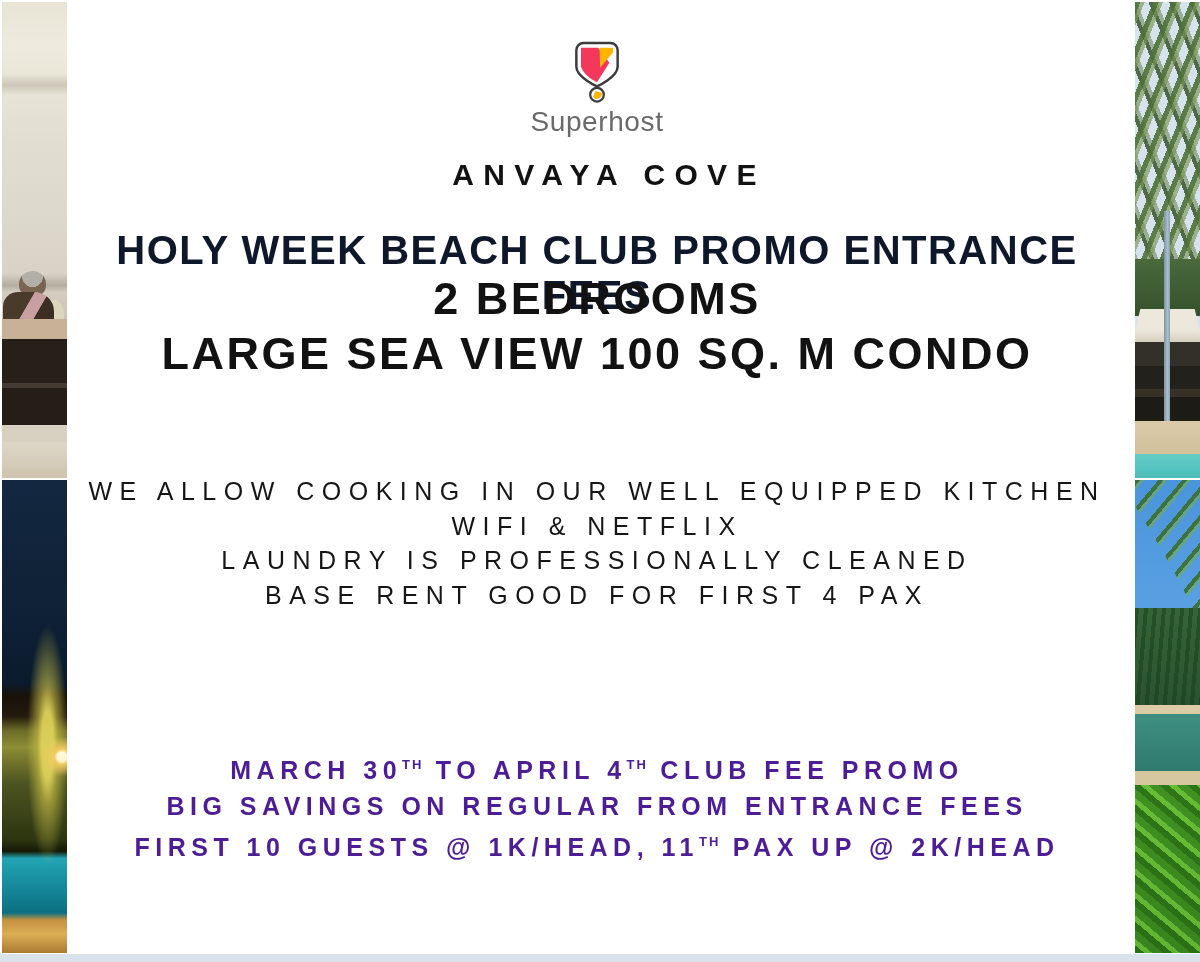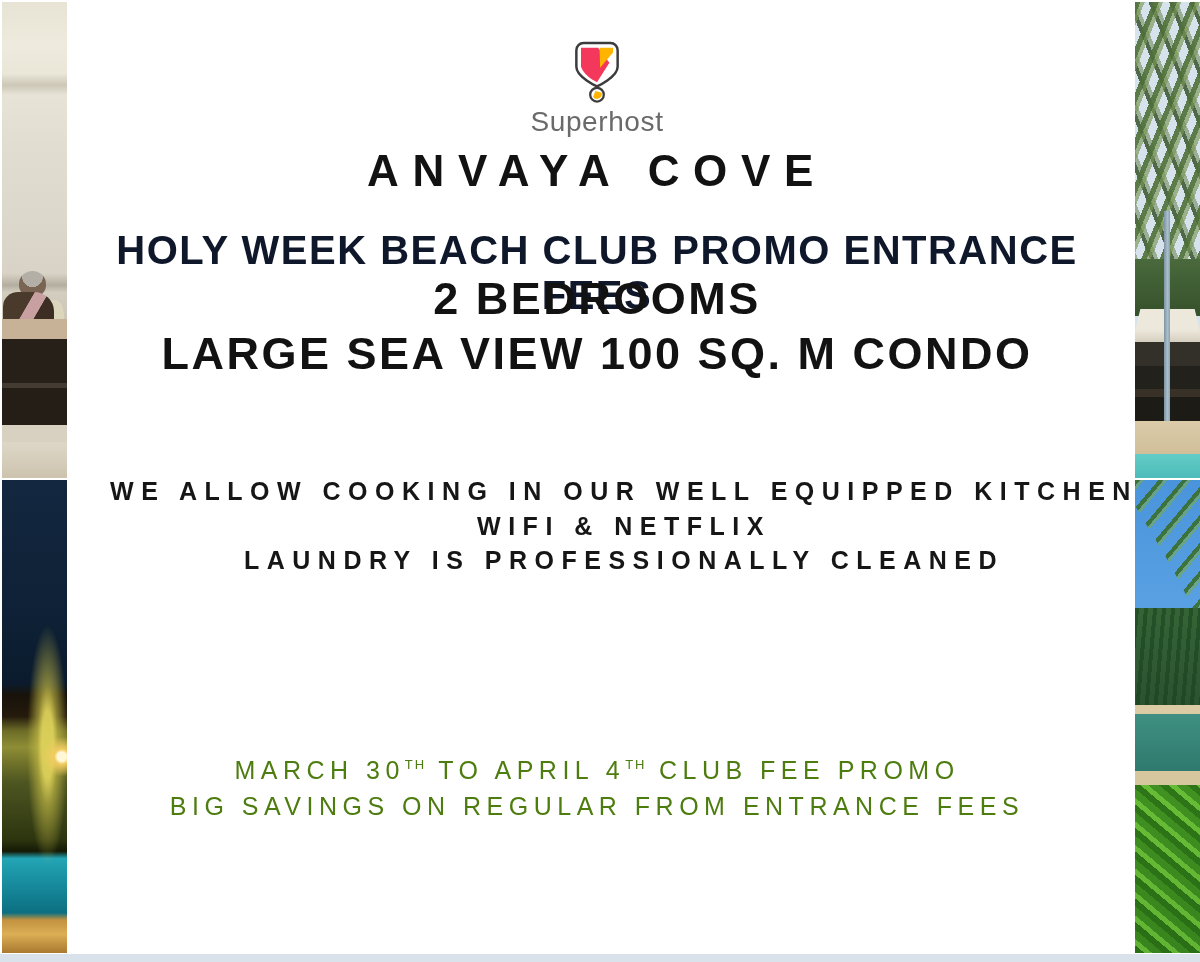--- a/index.html
+++ b/index.html
@@ -80,25 +80,25 @@
 
   
   .bottom-bar{position:absolute;left:0;bottom:0;width:100%;height:8px;background:#d9e2eb;}
 
   
   .content{position:absolute;left:67px;right:73px;top:0;height:100%;}
   .cblock{position:absolute;left:0;width:100%;text-align:center;}
 
   .badge{top:40px;}
   .superhost{top:106px;font-size:28px;font-weight:400;color:#6a6a6a;letter-spacing:0.6px;}
-  .title{top:146px;margin:0;font-size:44px;font-weight:700;color:#121212;letter-spacing:0.31em;}
+  .title{top:146px;margin:12px;font-size:30px;font-weight:700;color:#121212;letter-spacing:0.31em;}
   .headline{top:228px;font-size:40px;font-weight:700;color:#0f172a;letter-spacing:1.5px;}
   .subheads{top:271px;font-size:45px;font-weight:700;color:#121212;line-height:55px;letter-spacing:2.5px;}
-  .features{top:474px;font-size:25px;font-weight:700;color:#161616;line-height:34.6px;letter-spacing:0.3em;padding-left:27px;}
-  .promo{top:748px;font-size:25px;font-weight:400;color:#4d7c0f;line-height:35.6px;letter-spacing:5.5px;}
+  .features{top:474px;font-size:25px;font-weight:400;color:#161616;line-height:34.6px;letter-spacing:0.3em;}
+  .promo{top:748px;font-size:25px;font-weight:700;color:#4c1d95;line-height:35.6px;letter-spacing:5.5px;}
   .promo sup{font-size:13px;letter-spacing:2px;position:relative;top:-1px;vertical-align:super;}
 </style>
 </head>
 <body>
 
 <div class="canvas">
 
   <div class="photo" id="pLT">
     <div class="layer lt-head"></div>
     <div class="layer lt-pillow"></div>
@@ -147,21 +147,23 @@
 
     <div class="cblock subheads">
       <div>2 BEDROOMS</div>
       <div>LARGE SEA VIEW 100 SQ. M CONDO</div>
     </div>
 
     <div class="cblock features" id="features">
         <div>WE ALLOW COOKING IN OUR WELL EQUIPPED KITCHEN</div>
         <div>WIFI &amp; NETFLIX</div>
         <div>LAUNDRY IS PROFESSIONALLY CLEANED</div>
+        <div>BASE RENT GOOD FOR FIRST 4 PAX</div>
       </div>
 
     <div class="cblock promo" id="promo">
         <div><span>MARCH 30</span><sup>TH</sup><span> TO APRIL 4</span><sup>TH</sup><span> CLUB FEE PROMO</span></div>
         <div><span>BIG SAVINGS ON REGULAR FROM ENTRANCE FEES</span></div>
+        <div><span>FIRST 10 GUESTS @ 1K/HEAD, 11</span><sup>TH</sup><span> PAX UP @ 2K/HEAD</span></div>
       </div>
 
   </div>
 </div>
 
 </body></html>

